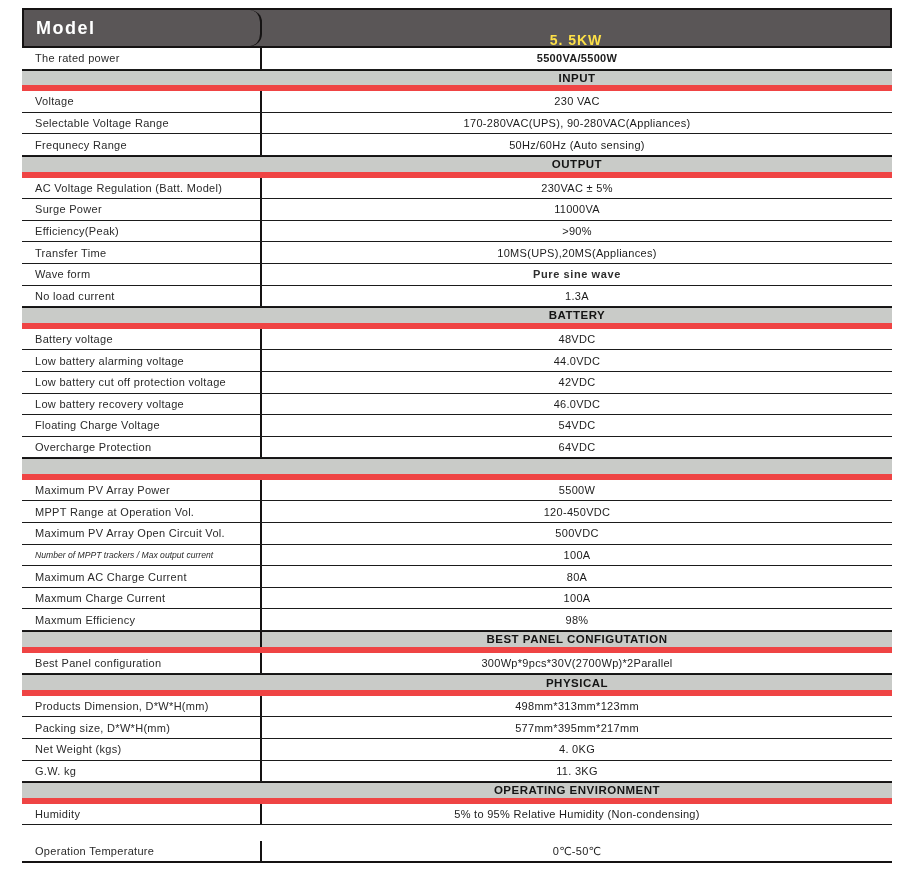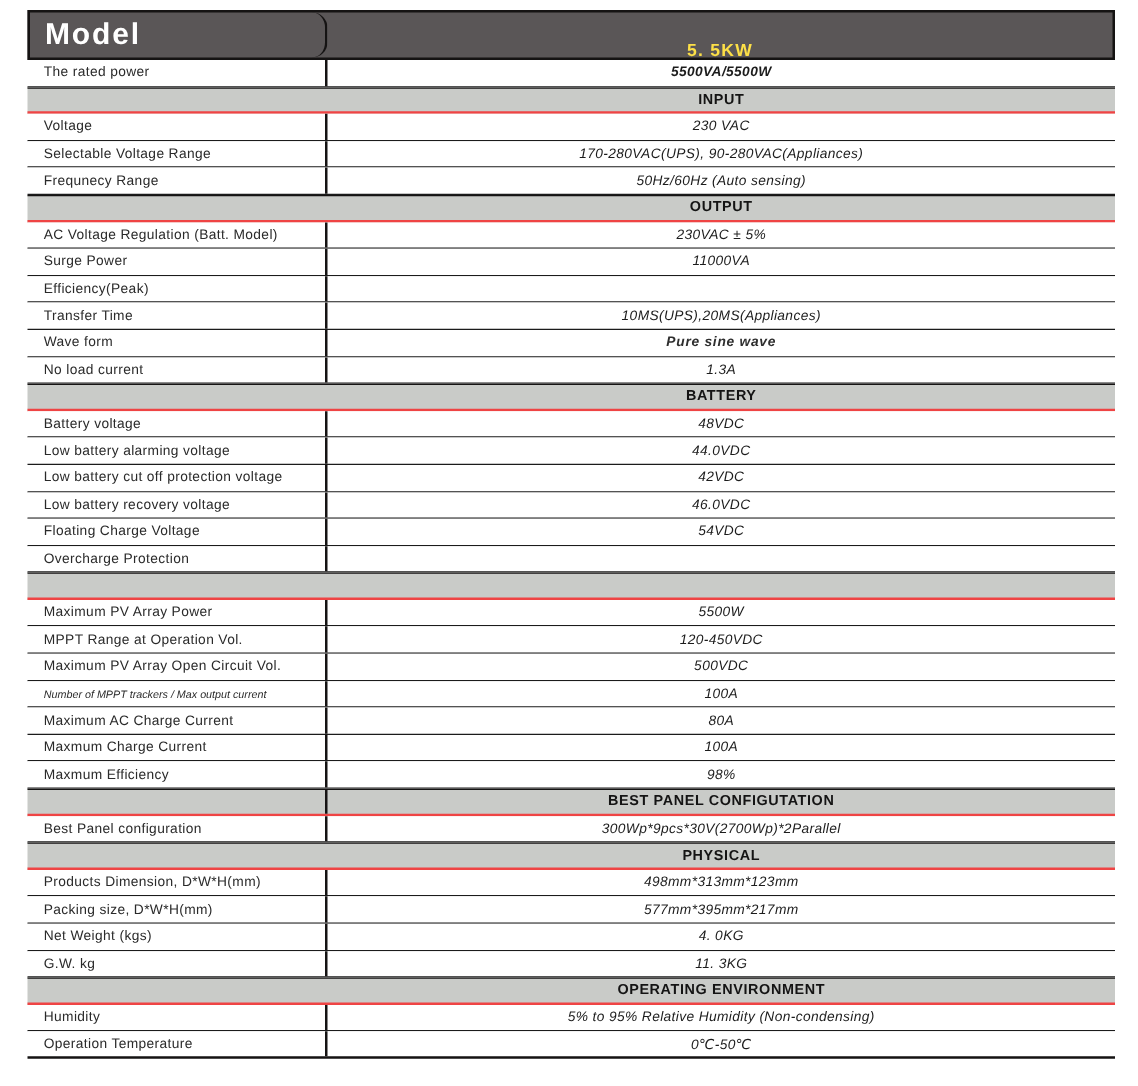--- a/index.html
+++ b/index.html
@@ -20,21 +20,21 @@
     height: 40px;
     background: var(--header-bg, #5a5657);
     border: 2px solid #151313;
   }
   .hdr-left {
     width: 238px;
     border-right: 2px solid #151313;
     display: flex; align-items: center;
     padding-left: 12px;
     color: #ffffff; font-weight: bold;
-    font-size: 24px; letter-spacing: 1.5px; border-radius: 12px;
+    font-size: 18px; letter-spacing: 1.5px; border-radius: 12px;
   }
   .hdr-right {
     flex: 1;
     display: flex; align-items: center; justify-content: center;
     color: #fde047; font-weight: bold;
     font-size: 14px; letter-spacing: 1px; margin-top: 23px;
   }
   
   .row {
     display: flex;
@@ -49,33 +49,32 @@
     padding-left: 13px; padding-right: 4px;
     font-size: 11px; color: #2a2a2a;
     letter-spacing: 0.3px;
     white-space: nowrap; overflow: hidden;
   }
   .row .val {
     flex: 1;
     display: flex; align-items: center; justify-content: center;
     font-size: 11px; color: #1c1c1c;
     letter-spacing: 0.3px;
-    font-style: italic;
   }
   .row.bold-val .val { font-weight: bold; }
   .row.semibold-val .val { font-weight: bold; color: #2e2e2e; letter-spacing: 0.6px; }
   .row.small-label .lbl { font-size: 8.6px; letter-spacing: 0; font-style: italic; }
-  .row:last-child { border-bottom: 2px solid #151313; }
+  .row:last-child { border-bottom: 2px solid #151313; margin-top: 16px; }
   
   .section {
     display: flex;
     height: 21.6px;
     background: var(--section-bg, #c9cbc8);
     border-top: 1px solid #151313;
-    border-bottom: 2px solid #ef4444;
+    border-bottom: 6px solid #ef4444;
   }
   .section .spacer { width: 240px; }
   .section.with-divider .spacer { border-right: 2px solid #151313; }
   .section .title {
     flex: 1;
     display: flex; align-items: center; justify-content: center;
     font-weight: bold; font-size: 11.5px;
     color: #141414; letter-spacing: 0.5px;
   }
 </style>
@@ -115,20 +114,21 @@
       <div class="row">
     <div class="lbl">AC Voltage Regulation (Batt. Model)</div>
     <div class="val">230VAC ± 5%</div>
   </div>
       <div class="row">
     <div class="lbl">Surge Power</div>
     <div class="val">11000VA</div>
   </div>
       <div class="row">
     <div class="lbl">Efficiency(Peak)</div>
+    <div class="val">&gt;90%</div>
   </div>
       <div class="row">
     <div class="lbl">Transfer Time</div>
     <div class="val">10MS(UPS),20MS(Appliances)</div>
   </div>
       <div class="row semibold-val">
     <div class="lbl">Wave form</div>
     <div class="val">Pure sine wave</div>
   </div>
       <div class="row">
@@ -154,20 +154,21 @@
       <div class="row">
     <div class="lbl">Low battery recovery voltage</div>
     <div class="val">46.0VDC</div>
   </div>
       <div class="row">
     <div class="lbl">Floating Charge Voltage</div>
     <div class="val">54VDC</div>
   </div>
       <div class="row">
     <div class="lbl">Overcharge Protection</div>
+    <div class="val">64VDC</div>
   </div>
       <div class="section">
     <div class="spacer"></div>
   </div>
       <div class="row">
     <div class="lbl">Maximum PV Array Power</div>
     <div class="val">5500W</div>
   </div>
       <div class="row">
     <div class="lbl">MPPT Range at Operation Vol.</div>

